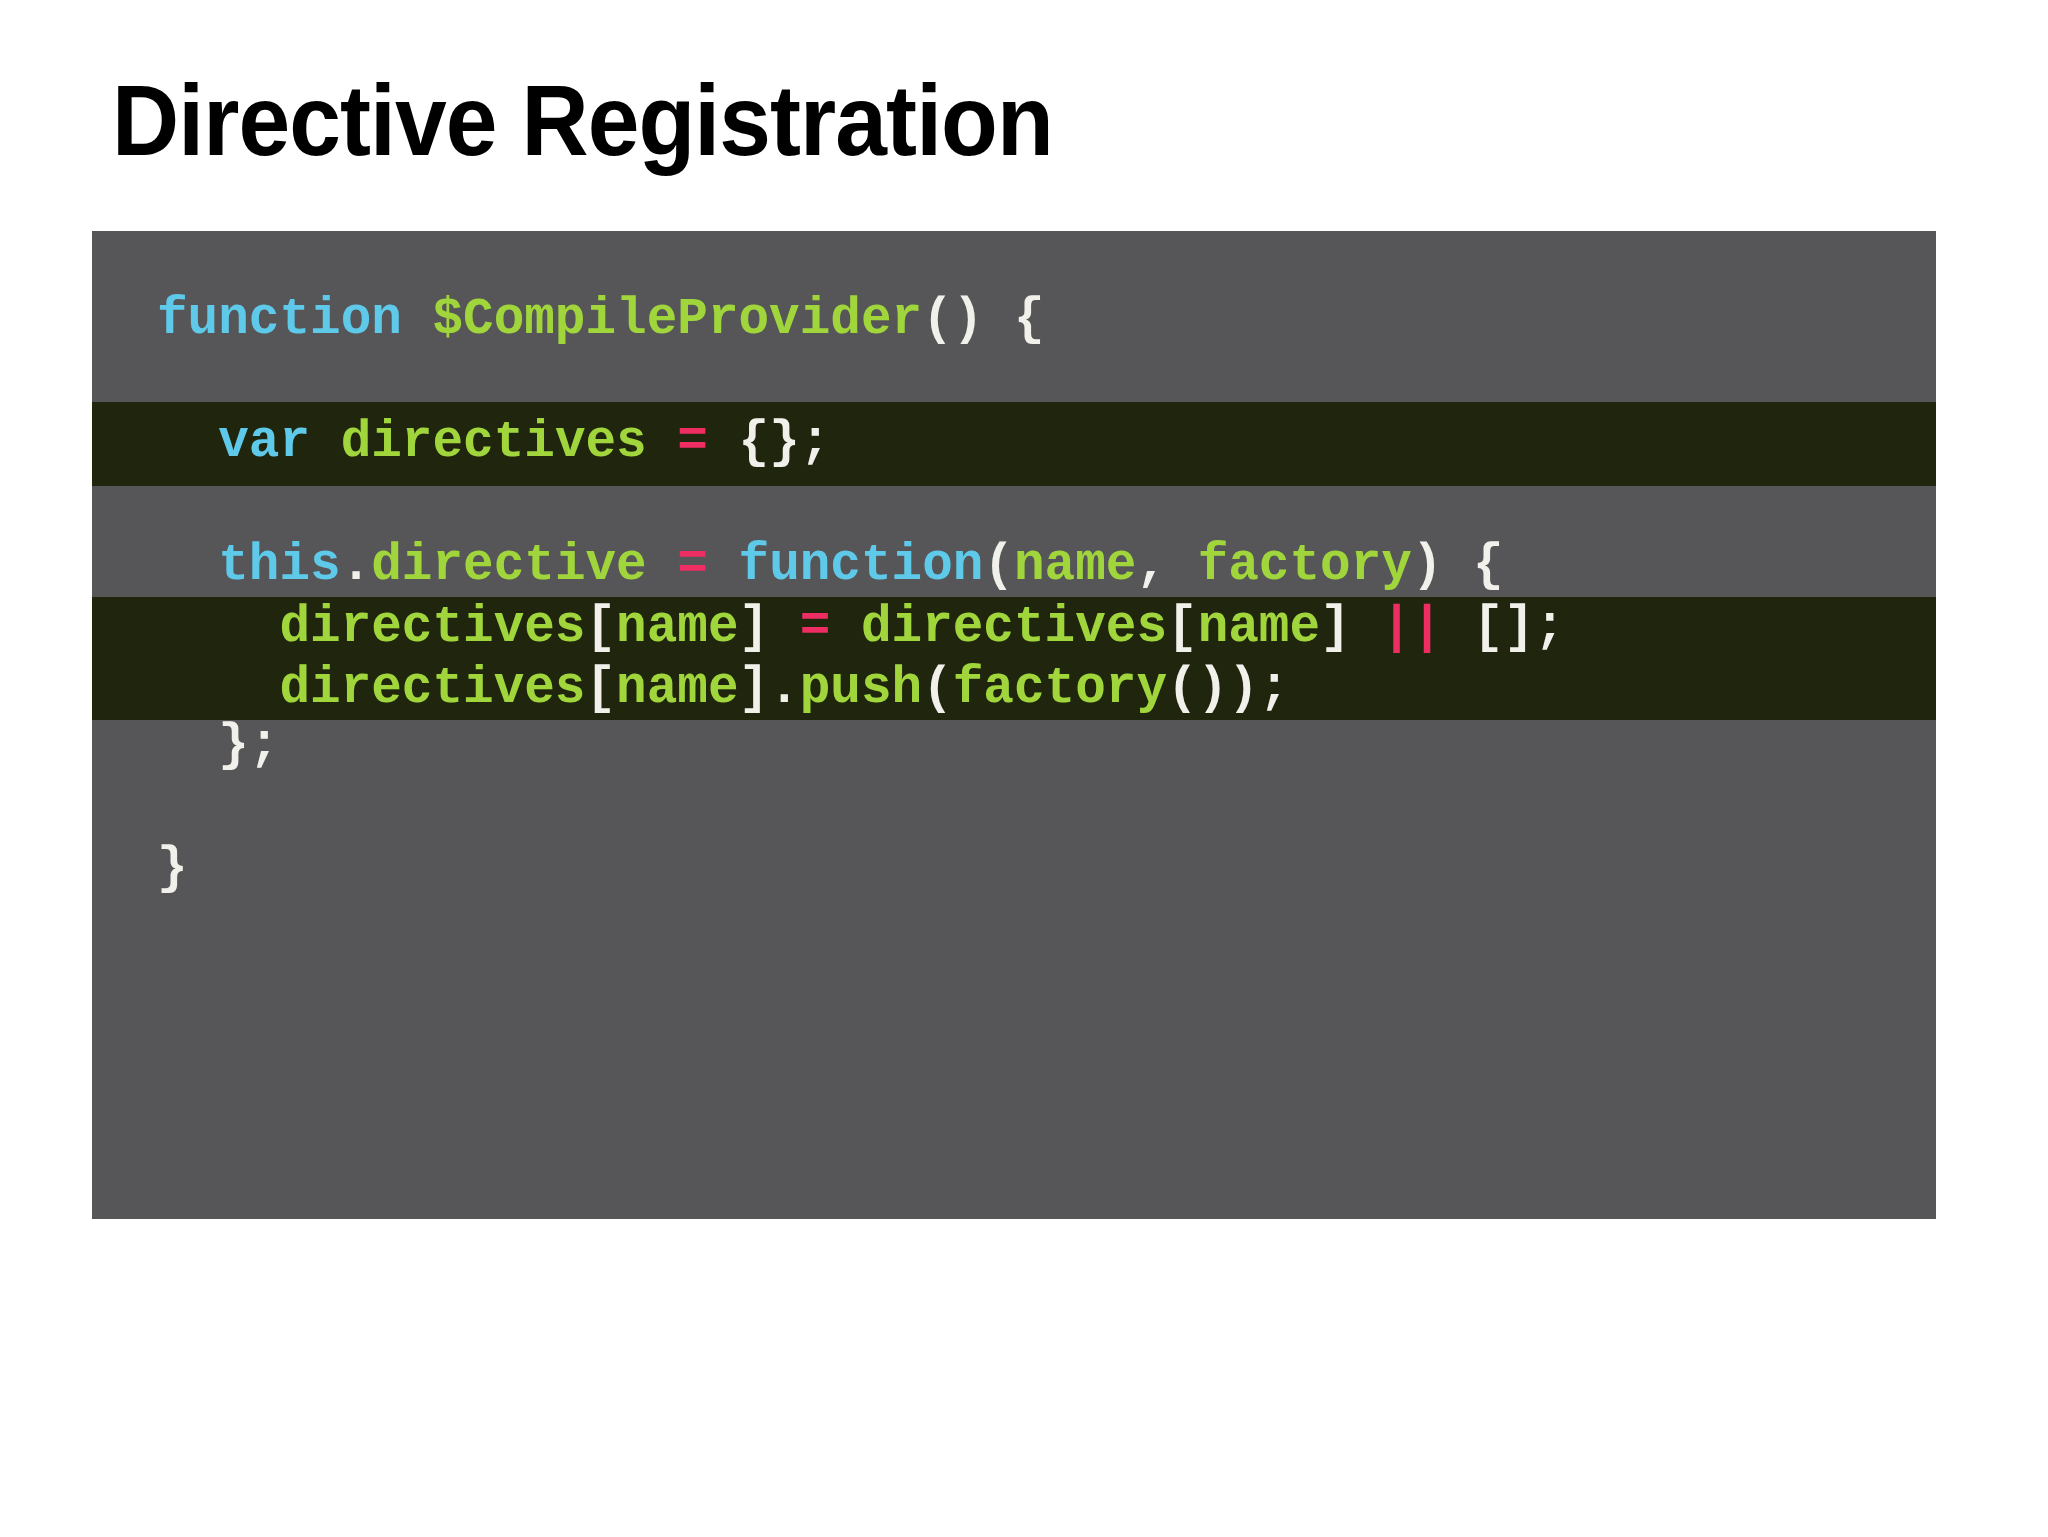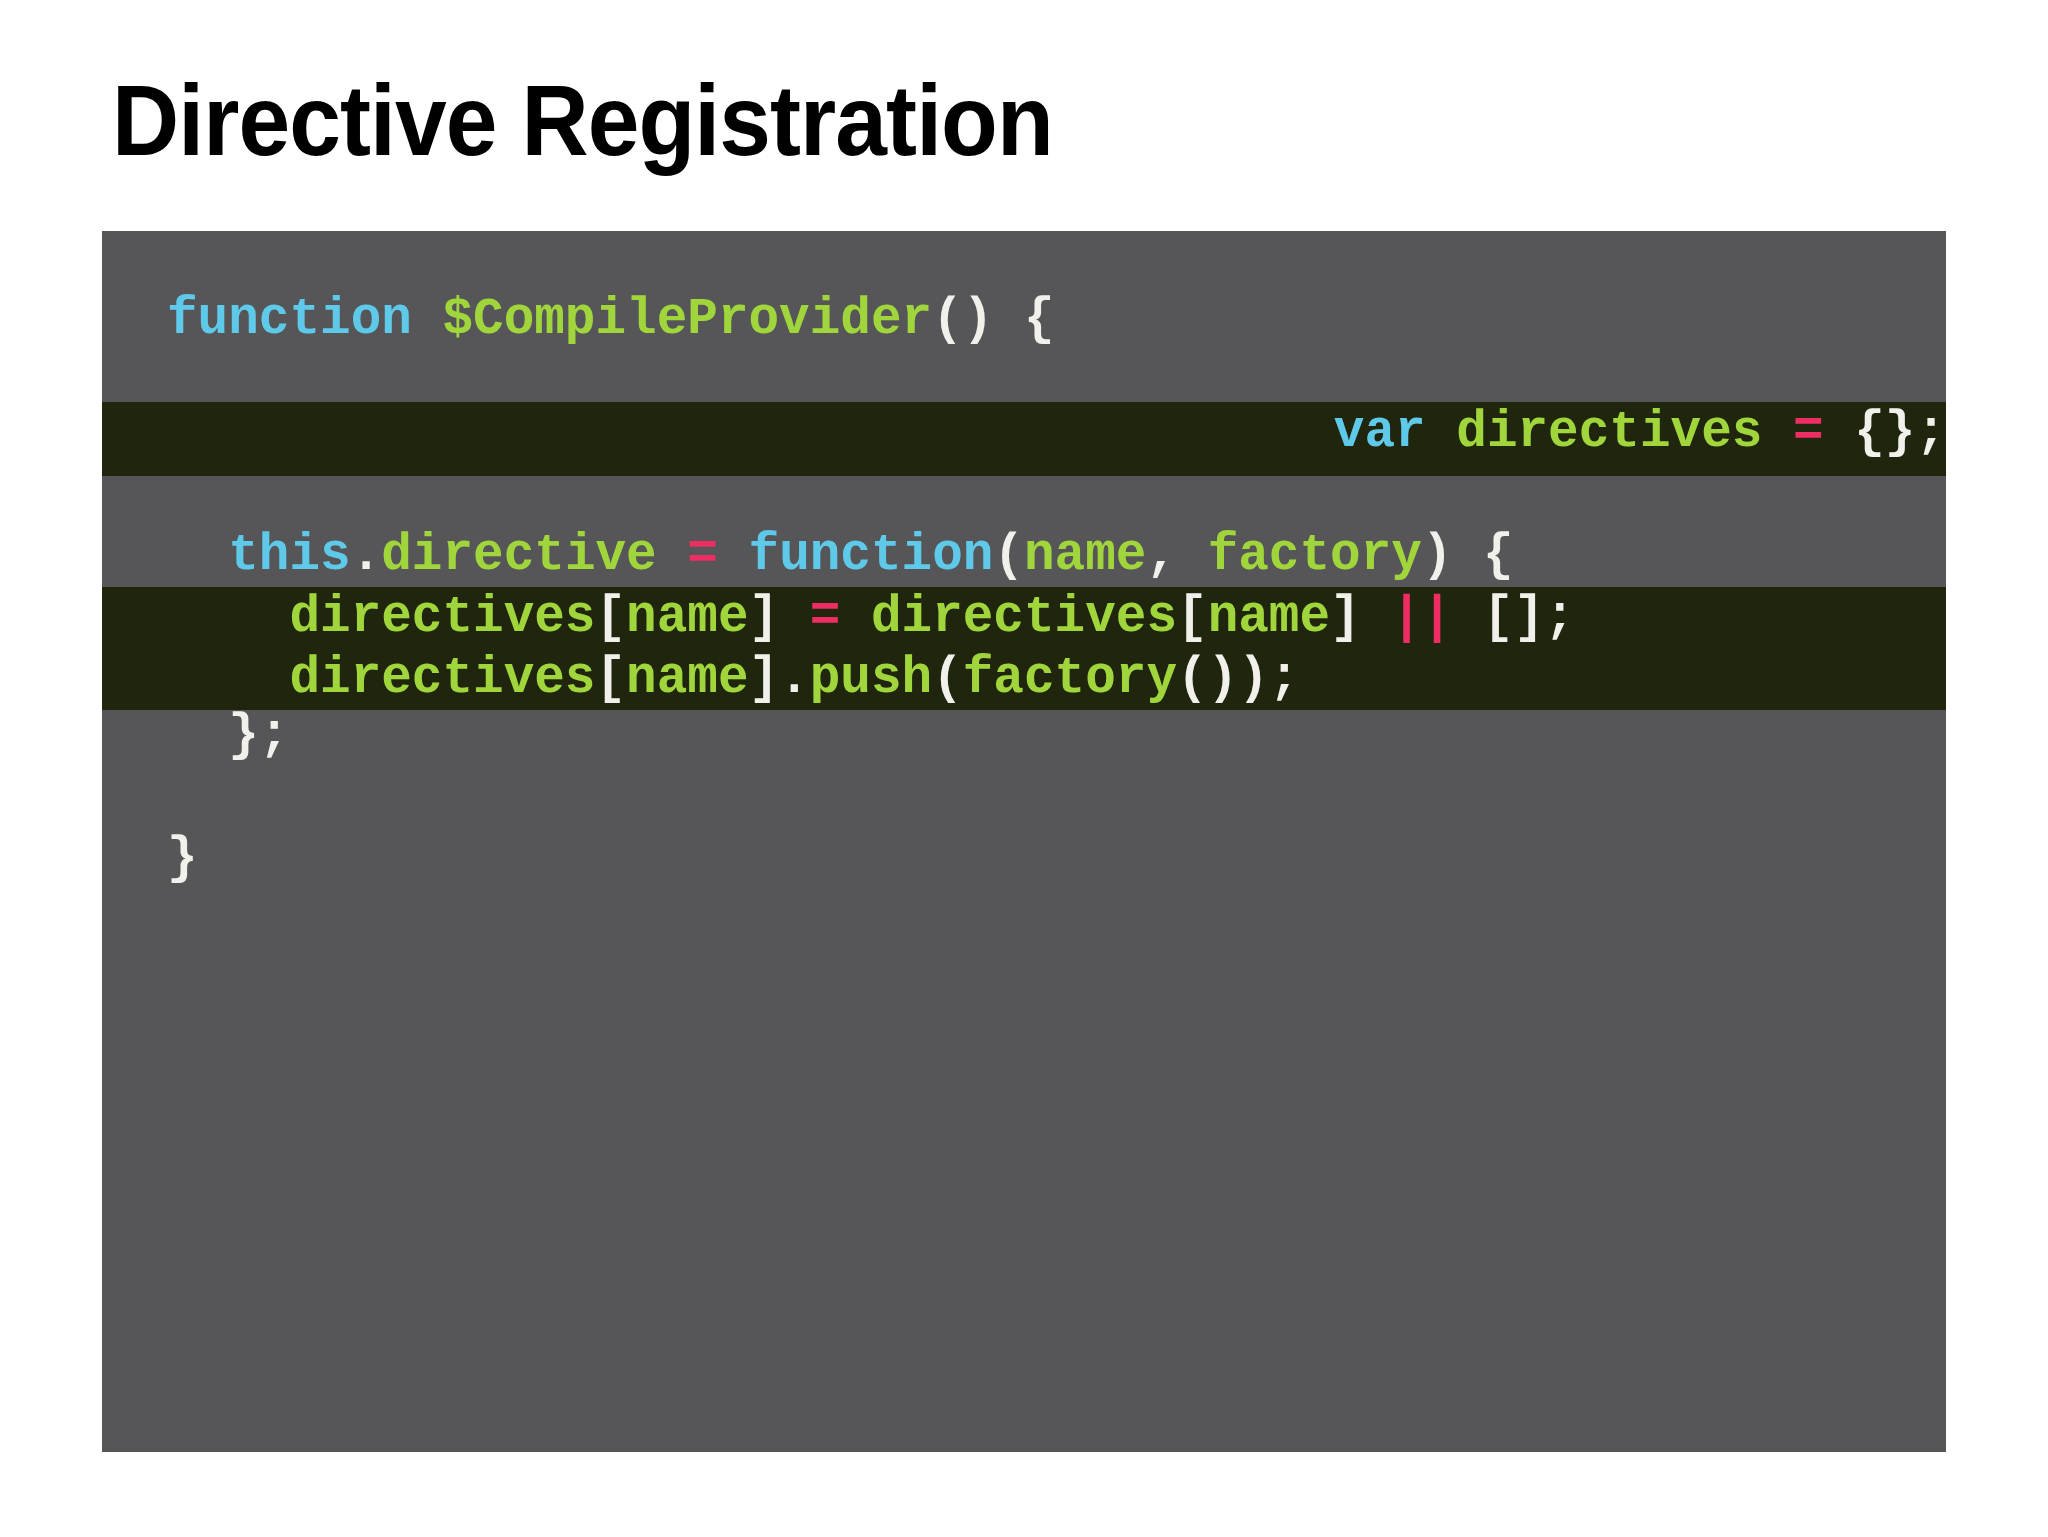--- a/index.html
+++ b/index.html
@@ -28,24 +28,24 @@
     font-size: 100px;
     line-height: 94px;
     letter-spacing: -1px;
     color: #000000;
     transform: scaleX(0.93);
     transform-origin: left top;
     white-space: nowrap;
   }
   .code-block {
     position: absolute;
-    left: 102px;
+    left: 92px;
     top: 231px;
     width: 1844px;
-    height: 1221px;
+    height: 988px;
     background: #565558;
     box-sizing: border-box;
     overflow: hidden;
   }
   .code-lines {
     padding: 58px 0 0 65px;
     font-family: "Liberation Mono", monospace;
     font-weight: bold;
     font-size: 51px;
     line-height: 61.5px;
@@ -55,23 +55,23 @@
     white-space: pre;
   }
   .line.hl {
     background: var(--band-bg, #20260e);
     margin-left: -65px;
     padding-left: 65px;
   }
   
   .line.hl.hl-single {
     margin-top: -10px;
+    padding-top: 10px;
     margin-bottom: -12px;
     padding-bottom: 12px;
-    text-align: right;
   }
   
   .line.hl.hl-last {
     margin-bottom: -5px;
   }
 </style>
 </head>
 <body style="background: rgb(255, 255, 255);">
 
 <div class="slide">

